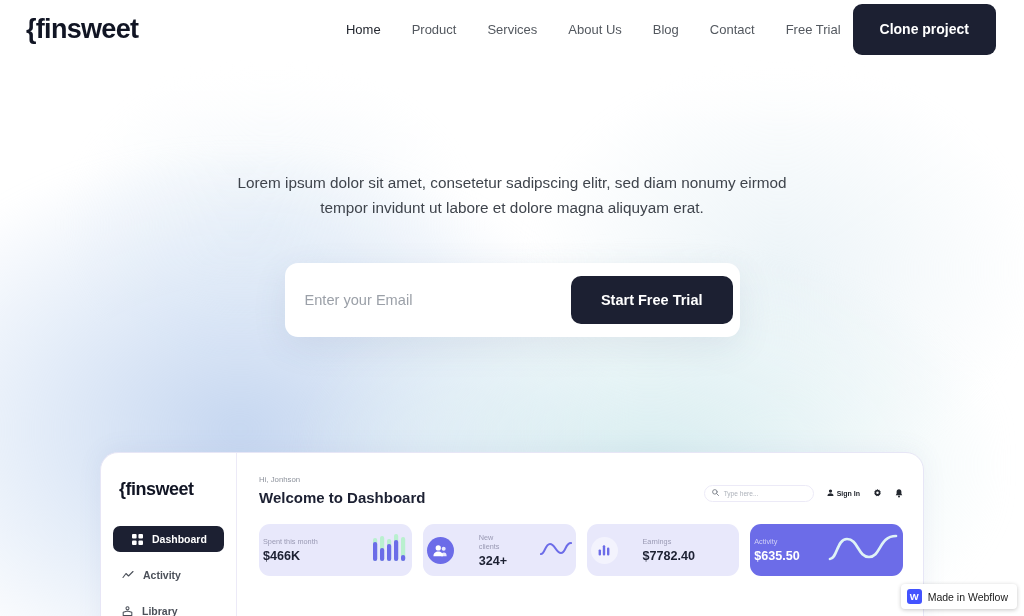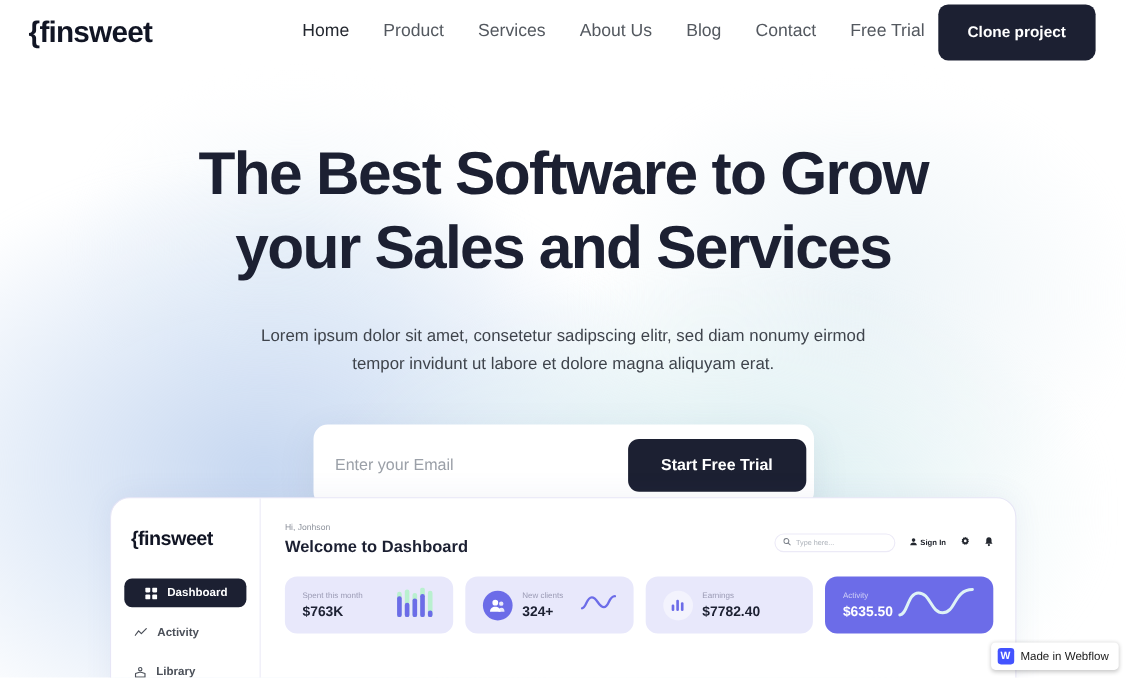--- a/index.html
+++ b/index.html
@@ -47,21 +47,21 @@
   }
   .logo {
     font-size:27px; font-weight:bold; color:#111524;
     letter-spacing:-0.7px; line-height:1;
   }
   nav.main-nav {
     margin-left:auto; margin-right:12px;
     display:flex; align-items:center; gap:31px;
   }
   nav.main-nav a {
-    font-size:16px; color:#53585f; text-decoration:none; white-space:nowrap;
+    font-size:13px; color:#53585f; text-decoration:none; white-space:nowrap;
   }
   nav.main-nav a.active { color:#23272f; }
   .clone-btn {
     background:#1c2032; color:#fff; border:none; border-radius:9px;
     height:51px; padding:0 27px;
     font-size:14px; font-weight:bold;
     font-family:"Liberation Sans", sans-serif;
     cursor:pointer; white-space:nowrap;
   }
 
@@ -131,21 +131,21 @@
   .dsearch {
     width:110px; height:17px; border:1px solid #eceaf7; border-radius:9px;
     display:flex; align-items:center; gap:5px; padding:0 7px;
     font-size:6.6px; color:#adb2ba;
   }
   .sign-in { display:flex; align-items:center; gap:3px; font-size:7px; font-weight:bold; color:#23272f; }
 
   .cards { display:flex; gap:11px; margin-top:18px; }
   .card {
     flex:1; height:52px; border-radius:11px; background:#e8e8fb;
-    display:flex; align-items:center; padding:0 16px; gap:9px; overflow:hidden;
+    display:flex; align-items:center; padding:0 4px; gap:25px; overflow:hidden;
   }
   .card.purple { background:#6c6ce8; }
   .card-label { font-size:7.3px; color:#9a9ab4; margin-bottom:3px; }
   .card.purple .card-label { color:#cfcff6; }
   .card-value { font-size:12.6px; font-weight:bold; color:#1c2032; }
   .card.purple .card-value { color:#fff; }
   .card-txt { min-width:0; }
   .round-ic {
     width:27px; height:27px; border-radius:50%; flex-shrink:0;
     display:flex; align-items:center; justify-content:center;
@@ -189,24 +189,20 @@
     <a href="#">About Us</a>
     <a href="#">Blog</a>
     <a href="#">Contact</a>
     <a href="#">Free Trial</a>
   </nav>
 
   <button class="clone-btn">Clone project</button>
 </header>
 
 <section class="hero">
-  <h1>
-    <span>The Best Software to Grow</span>
-    <span class="l2">your Sales and Services</span>
-  </h1>
 
   <p class="sub">
     <span>Lorem ipsum dolor sit amet, consetetur sadipscing elitr, sed diam nonumy eirmod tempor</span>
     <span>invidunt ut labore et dolore magna aliquyam erat.</span>
   </p>
 
   <form class="signup">
     <input type="text" placeholder="Enter your Email" style="">
     <button class="trial-btn">Start Free Trial</button>
   </form>
@@ -291,21 +287,21 @@
           </svg>
         </span>
       </div>
     </div>
 
     <div class="cards">
 
       <div class="card">
         <div class="card-txt">
           <div class="card-label">Spent this month</div>
-          <div class="card-value">$763K</div>
+          <div class="card-value">$466K</div>
         </div>
         <span class="spark">
           <svg width="36" height="28" viewBox="0 0 36 28">
             <rect x="1" y="4" width="4.2" height="23" rx="2" fill="#b9f0cf"></rect>
             <rect x="8" y="2" width="4.2" height="25" rx="2" fill="#b9f0cf"></rect>
             <rect x="15" y="5" width="4.2" height="22" rx="2" fill="#b9f0cf"></rect>
             <rect x="22" y="0" width="4.2" height="27" rx="2" fill="#b9f0cf"></rect>
             <rect x="29" y="3" width="4.2" height="24" rx="2" fill="#b9f0cf"></rect>
             <rect x="1" y="8" width="4.2" height="19" rx="2" fill="#6c6ce8"></rect>
             <rect x="8" y="14" width="4.2" height="13" rx="2" fill="#6c6ce8"></rect>

